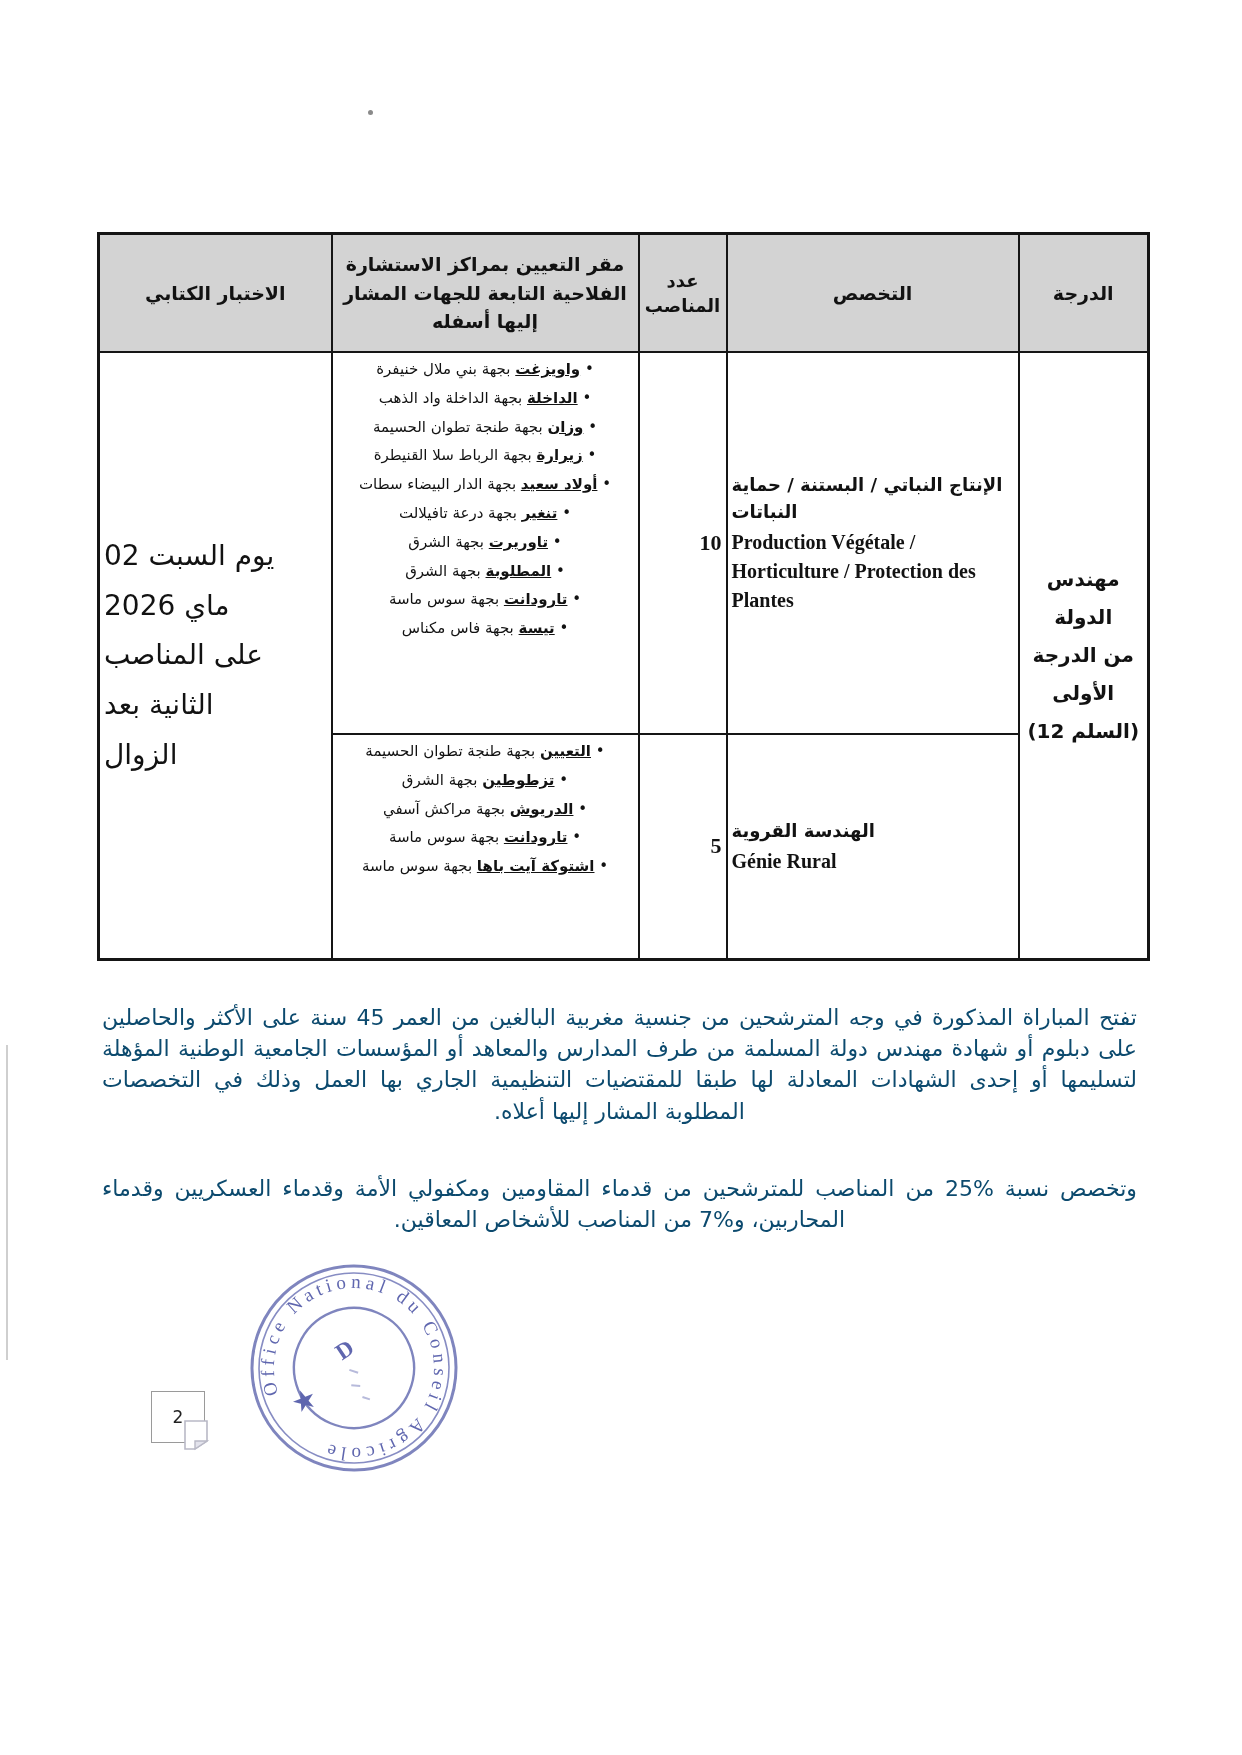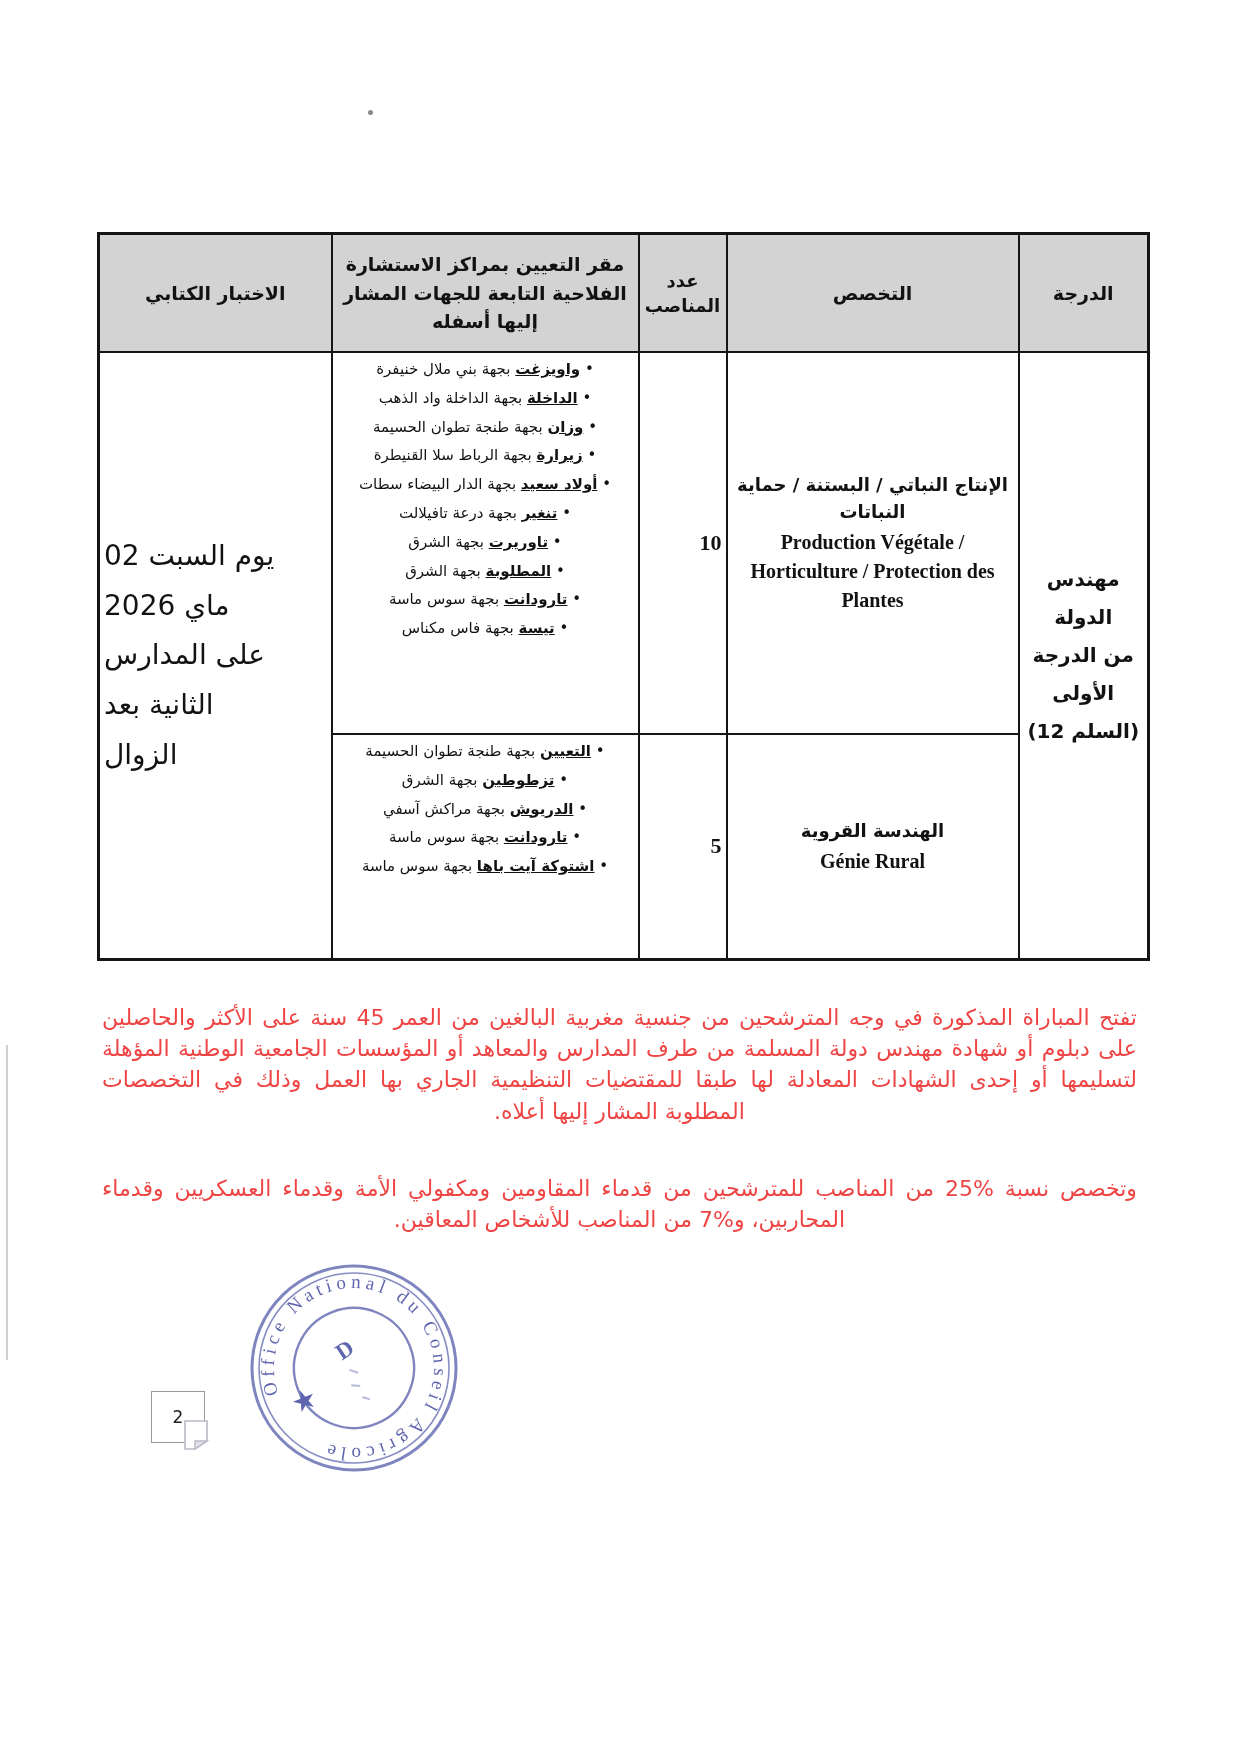--- a/index.html
+++ b/index.html
@@ -26,35 +26,35 @@
   tr.r1{height:382px;} tr.r2{height:225px;}
 
   td.loc-cell{vertical-align:top;padding-top:12px;font-size:15px;}
   .loc-line{text-align:center;line-height:1.92;white-space:nowrap;}
   .loc-name{font-weight:bold;text-decoration:underline;}
 
   td.pos-cell{font-family:"Liberation Serif",serif;font-weight:bold;font-size:22px;
     text-align:right;vertical-align:middle;}
   td.pos-r1{padding-bottom:115px;} td.pos-r2{padding-bottom:140px;}
 
-  td.spec-cell{text-align:center;vertical-align:middle;}
+  td.spec-cell{text-align:left;vertical-align:middle;}
   td.spec-r1{padding-bottom:110px;} td.spec-r2{padding-bottom:140px;}
   .spec-ar{font-weight:bold;font-size:18px;line-height:1.5;}
   .spec-fr{font-family:"Liberation Serif",serif;font-weight:bold;font-size:20px;line-height:1.45;margin-top:3px;direction:ltr;}
 
   td.grade-cell{ text-align:center;vertical-align:middle;font-weight:bold;font-size:20px;padding-bottom:136px;}
   td.exam-cell{ text-align:left;vertical-align:middle;font-weight:normal;font-size:28px;padding-bottom:136px;}
   td.grade-cell .stack-line{line-height:1.9;}
   td.exam-cell  .stack-line{line-height:1.78;}
 
   
   .paras{
     position:absolute;right:105px;width:1035px;top:1002px;
     direction:rtl;text-align:justify;text-align-last:center;
-    font-size:22px;line-height:1.42;color:#ef4444;margin-left:20px;
+    font-size:22px;line-height:1.42;color:#0c4a6e;margin-left:20px;
   }
   .paras p{margin:0;}
   .paras p + p{margin-top:46px;}
 
   
   .stamp{position:absolute;left:239px;top:1253px;width:230px;height:230px;
     transform:rotate(-22deg);opacity:0.88;}
 
   
   .page-box{
@@ -106,21 +106,21 @@
           <div class="loc-line">• <span class="loc-name">زيرارة</span> بجهة الرباط سلا القنيطرة</div>
           <div class="loc-line">• <span class="loc-name">أولاد سعيد</span> بجهة الدار البيضاء سطات</div>
           <div class="loc-line">• <span class="loc-name">تنغير</span> بجهة درعة تافيلالت</div>
           <div class="loc-line">• <span class="loc-name">تاوريرت</span> بجهة الشرق</div>
           <div class="loc-line">• <span class="loc-name">المطلوبة</span> بجهة الشرق</div>
           <div class="loc-line">• <span class="loc-name">تارودانت</span> بجهة سوس ماسة</div>
           <div class="loc-line">• <span class="loc-name">تيسة</span> بجهة فاس مكناس</div>
         </td>
       <td class="exam-cell" rowspan="2">
           <div class="stack-line">يوم السبت 02 ماي 2026</div>
-          <div class="stack-line">على المدارس الثانية بعد</div>
+          <div class="stack-line">على المناصب الثانية بعد</div>
           <div class="stack-line">الزوال</div>
         </td>
     </tr>
     <tr class="r2">
       <td class="spec-cell spec-r2">
         <div class="spec-ar">الهندسة القروية</div>
         <div class="spec-fr">Génie Rural</div>
       </td>
       <td class="pos-cell pos-r2">5</td>
       <td class="loc-cell">

